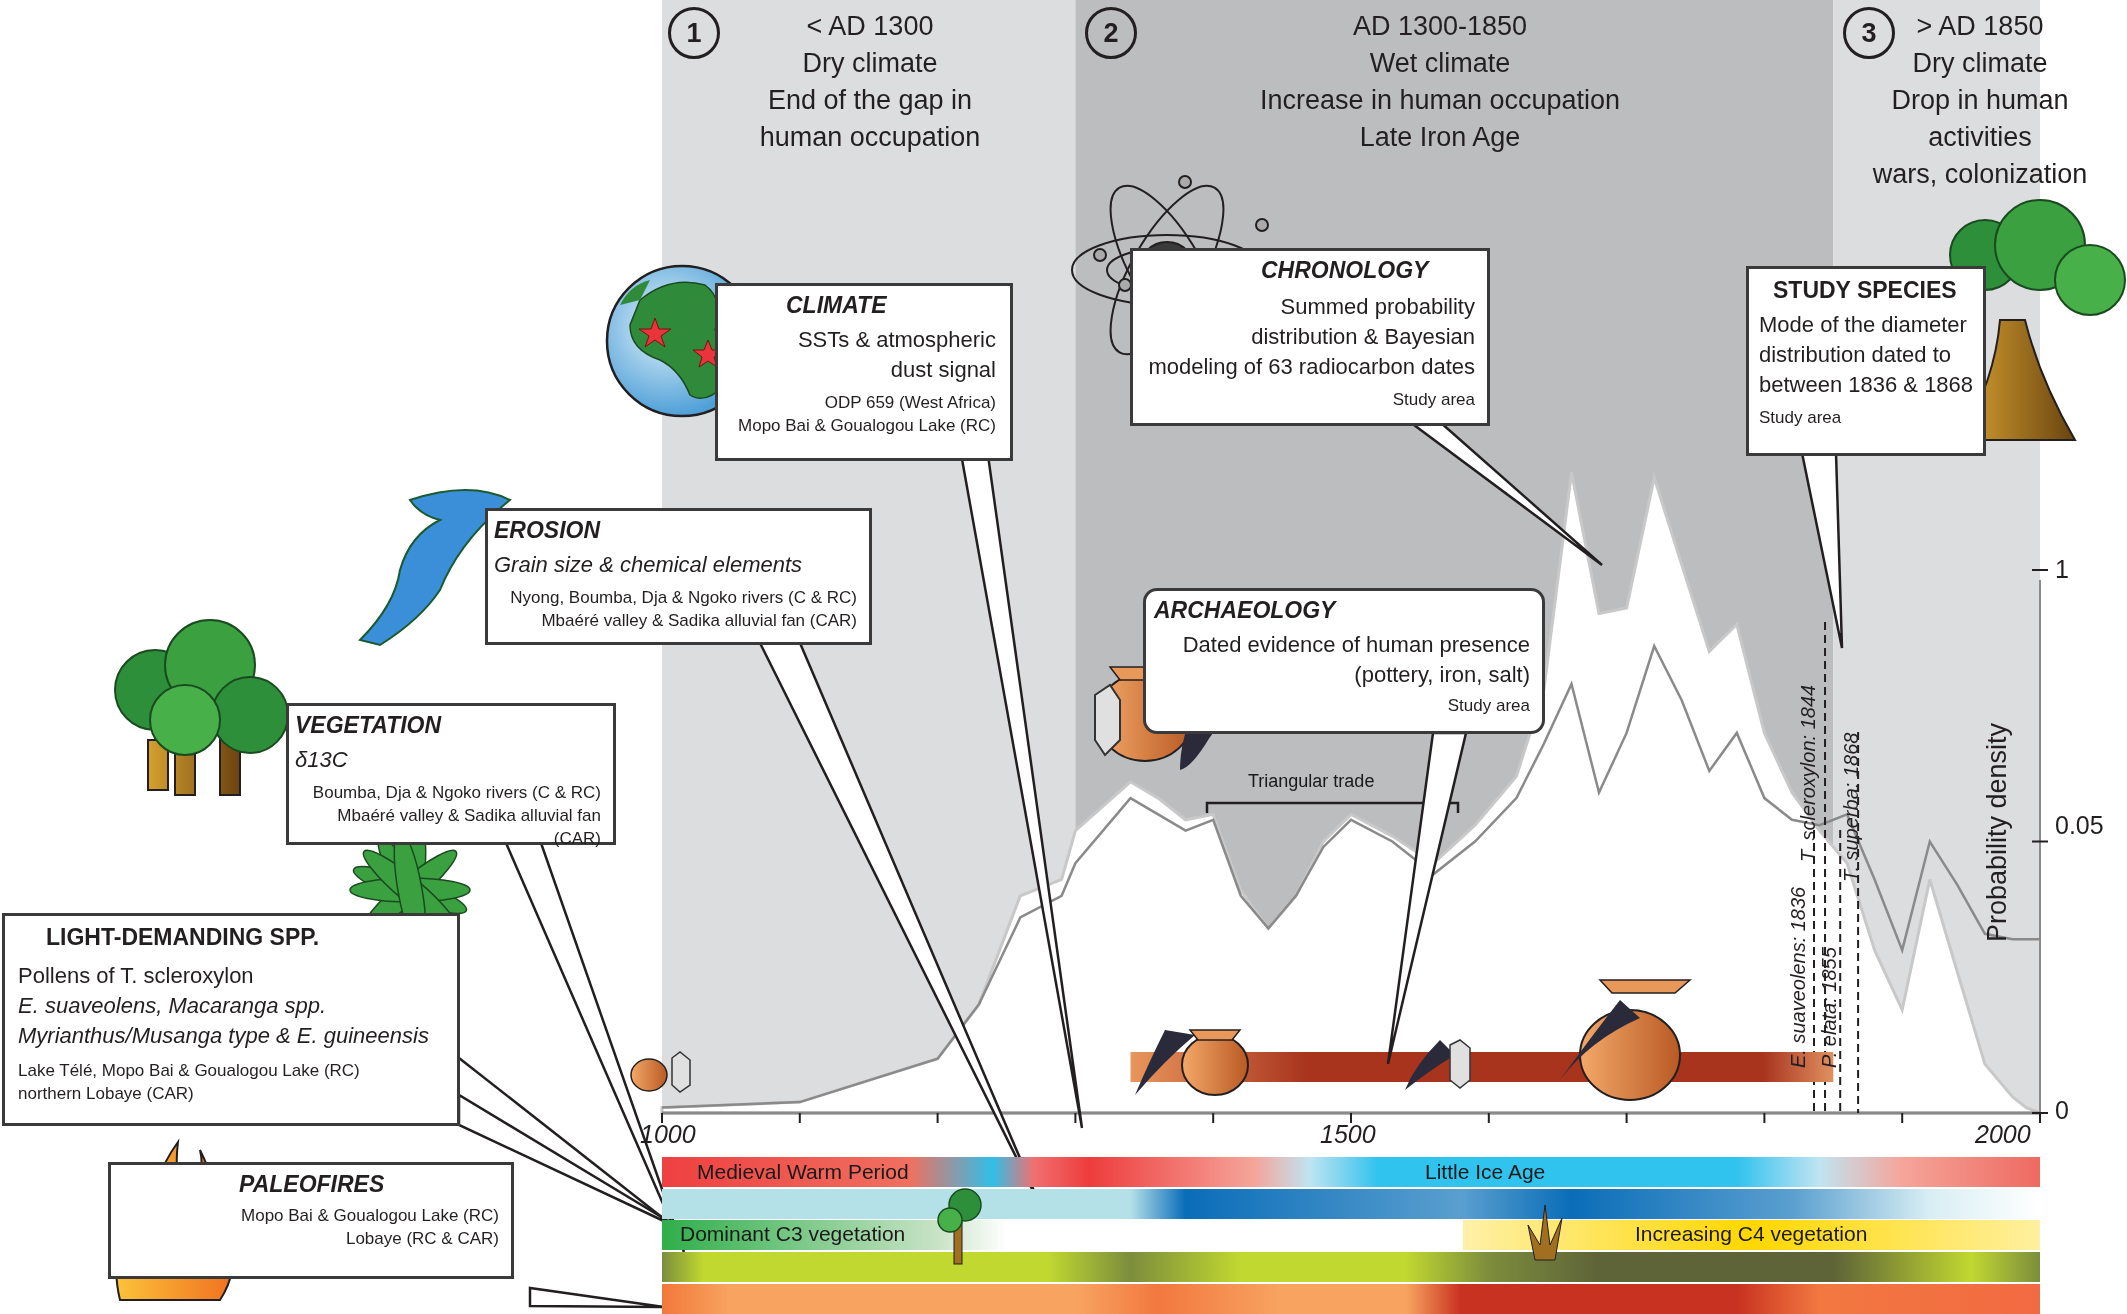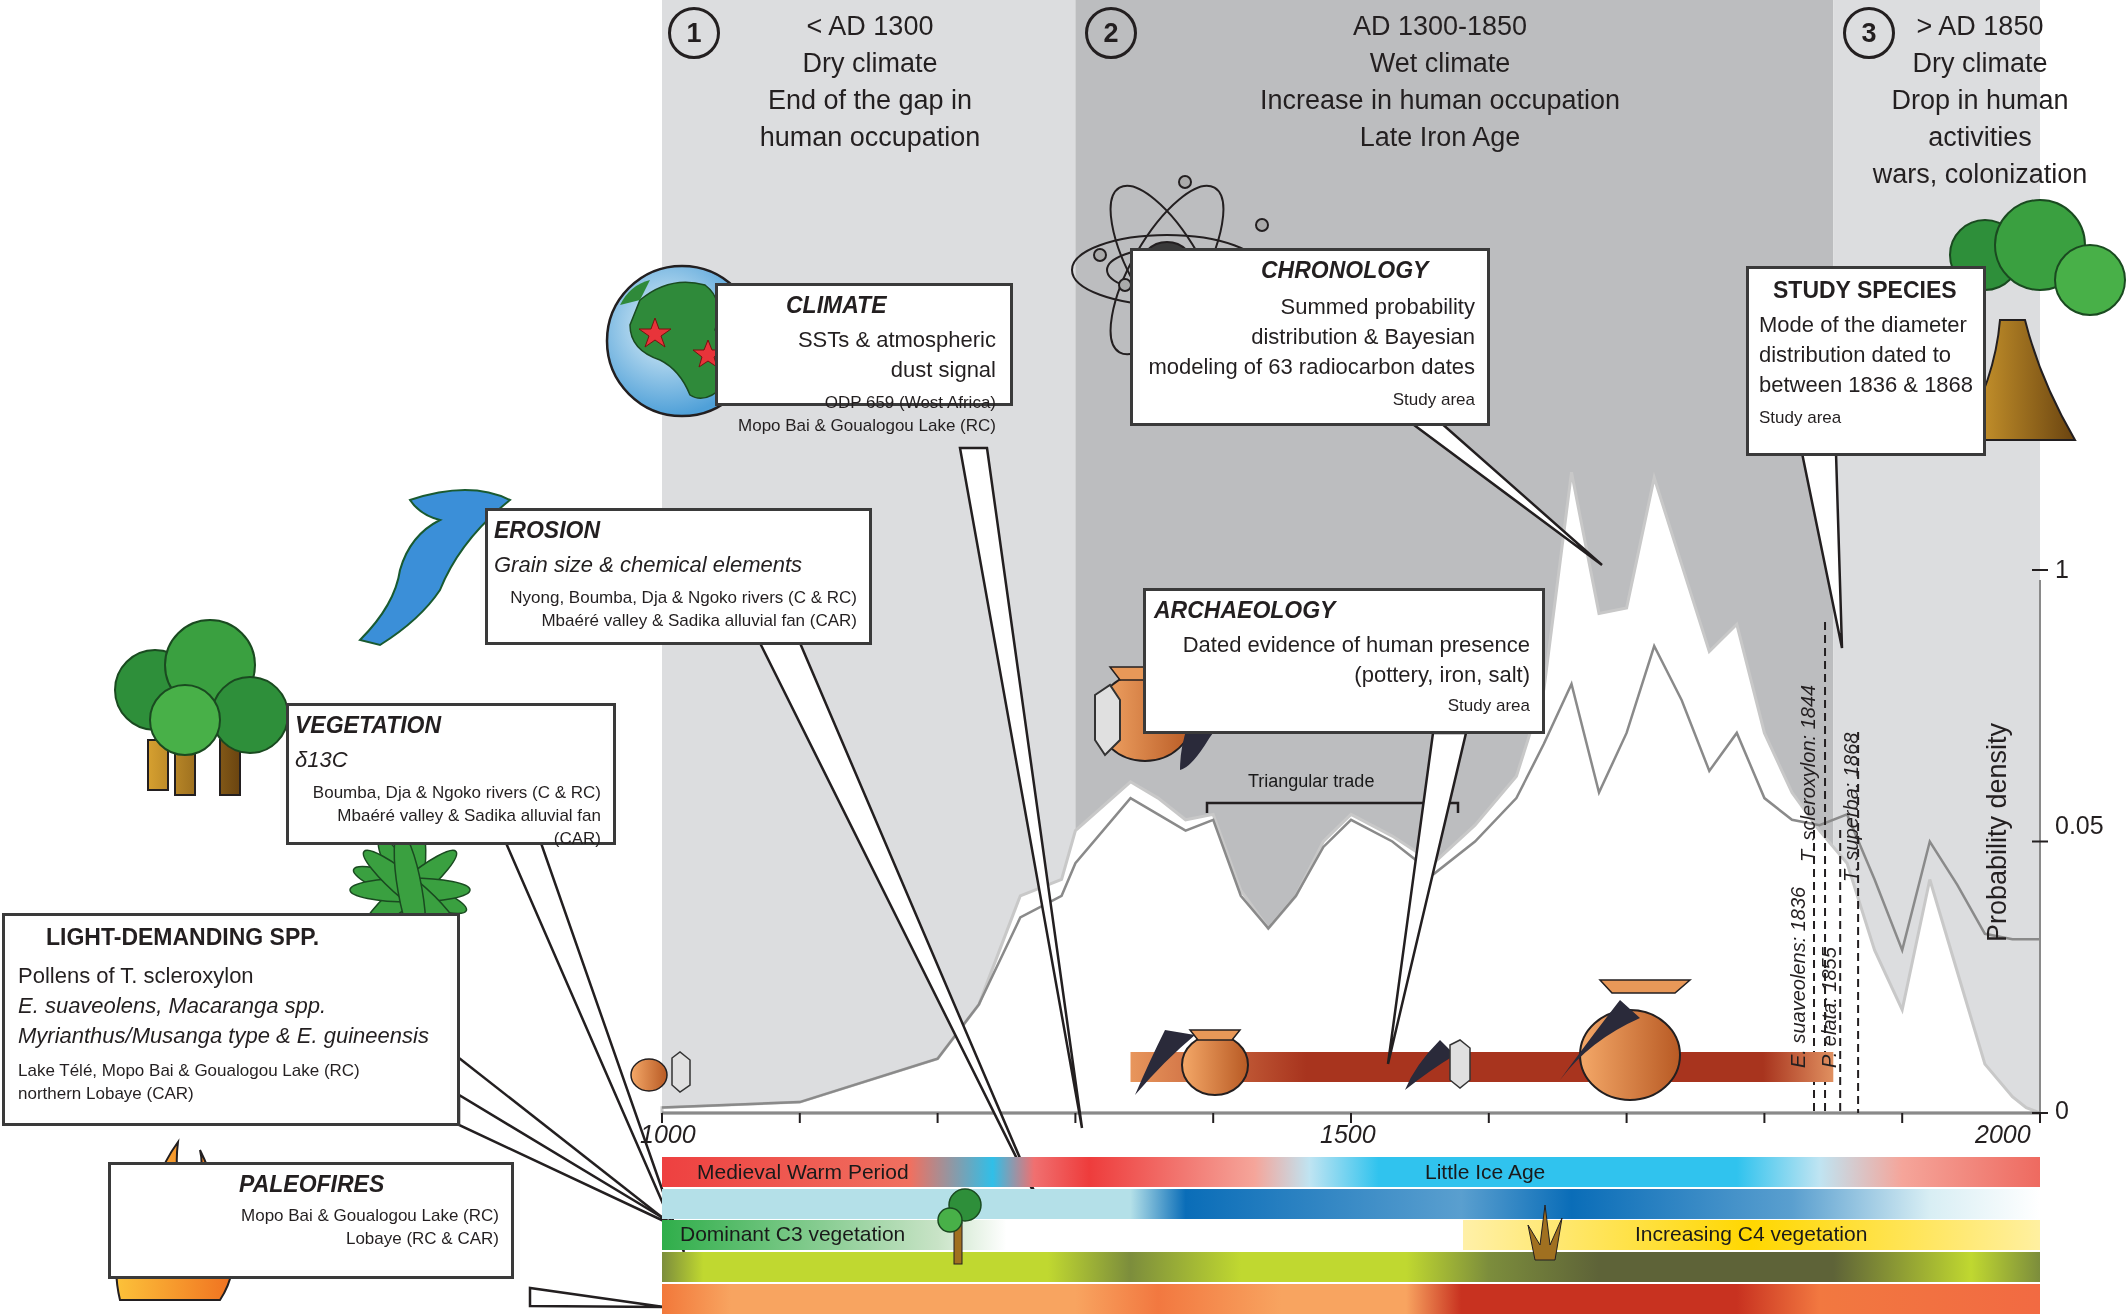--- a/index.html
+++ b/index.html
@@ -278,21 +278,21 @@
 
 <div class="circ" style="left:1843px;top:7px;">3</div>
 <div class="period-text" style="left:1860px;top:8px;width:240px;">
   <div>&gt; AD 1850</div>
   <div>Dry climate</div>
   <div>Drop in human</div>
   <div>activities</div>
   <div>wars, colonization</div>
 </div>
 
-<div class="box" style="left:715px;top:283px;width:298px;height:123px;padding:6px 14px 0 8px;">
+<div class="box" style="left:715px;top:283px;width:298px;height:178px;padding:6px 14px 0 8px;">
   <div class="t c" style="padding-left:60px;margin-bottom:6px;">CLIMATE</div>
   <div class="m r">SSTs &amp; atmospheric</div>
   <div class="m r">dust signal</div>
   <div class="s r" style="margin-top:6px;">ODP 659 (West Africa)</div>
   <div class="s r">Mopo Bai &amp; Goualogou Lake (RC)</div>
 </div>
 
 <div class="box" style="left:1130px;top:248px;width:360px;height:178px;padding:6px 12px 0 8px;">
   <div class="t c" style="padding-left:120px;margin-bottom:8px;">CHRONOLOGY</div>
   <div class="m r">Summed probability</div>
@@ -309,21 +309,21 @@
   <div class="s" style="margin-top:6px;">Study area</div>
 </div>
 
 <div class="box" style="left:485px;top:508px;width:387px;height:137px;padding:6px 12px 0 6px;">
   <div class="t c" style="margin-bottom:6px;">EROSION</div>
   <div class="m c">Grain size &amp; chemical elements</div>
   <div class="s r" style="margin-top:6px;">Nyong, Boumba, Dja &amp; Ngoko rivers (C &amp; RC)</div>
   <div class="s r">Mbaéré valley &amp; Sadika alluvial fan (CAR)</div>
 </div>
 
-<div class="box" style="left:1143px;top:588px;width:402px;height:146px;padding:6px 12px 0 8px;">
+<div class="box" style="left:1143px;top:588px;width:402px;height:146px;padding:6px 12px 0 8px;border-radius:14px;">
   <div class="t c" style="margin-bottom:6px;">ARCHAEOLOGY</div>
   <div class="m r">Dated evidence of human presence</div>
   <div class="m r">(pottery, iron, salt)</div>
   <div class="s r" style="margin-top:4px;">Study area</div>
 </div>
 
 <div class="box" style="left:286px;top:703px;width:330px;height:142px;padding:6px 12px 0 6px;">
   <div class="t c" style="margin-bottom:6px;">VEGETATION</div>
   <div class="m c">δ13C</div>
   <div class="s r" style="margin-top:6px;">Boumba, Dja &amp; Ngoko rivers (C &amp; RC)</div>

